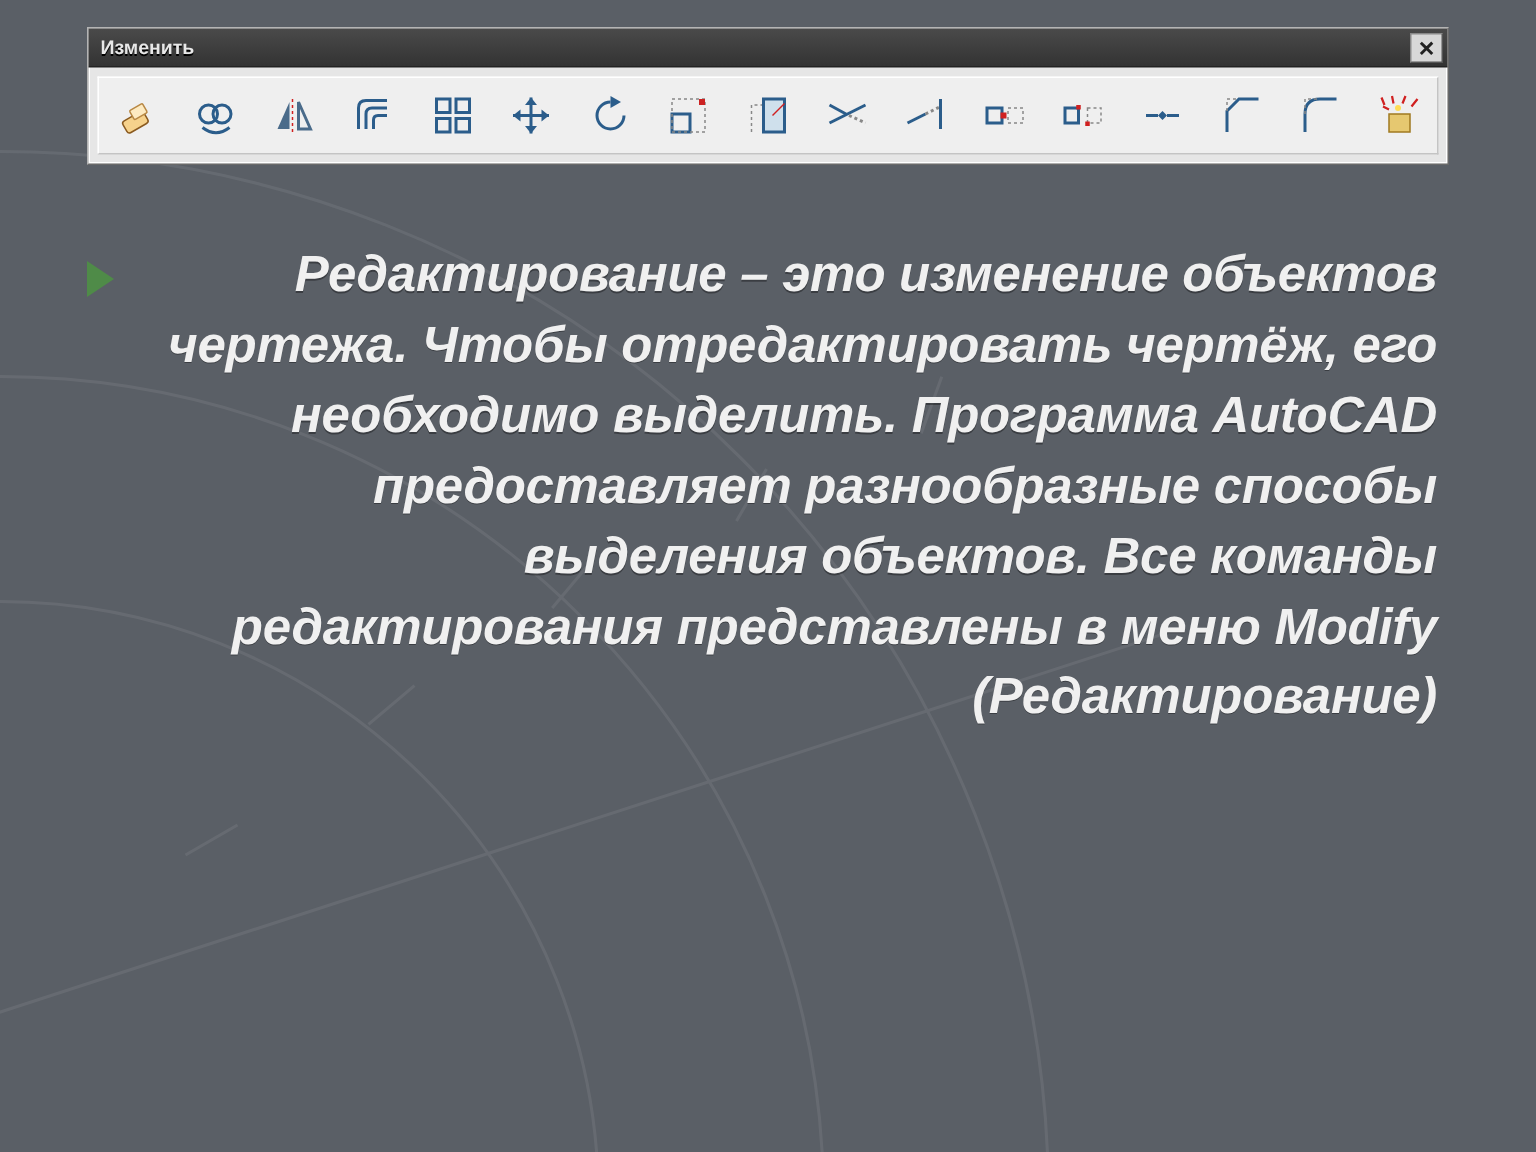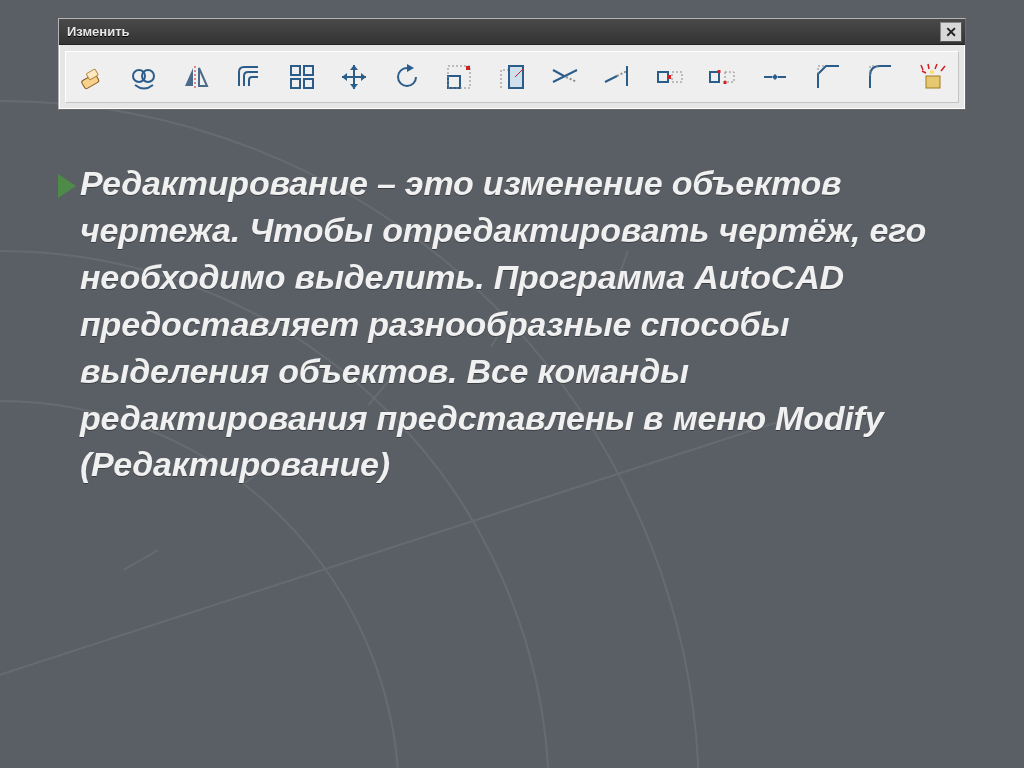--- a/index.html
+++ b/index.html
@@ -69,21 +69,21 @@
     display: flex; align-items: center; gap: 22px;
   }
   .tool { width: 34px; height: 34px; display:flex; align-items:center; justify-content:center; cursor:pointer; position:relative; }
   .tool svg { display:block; }
 
   
   .content {
     position: absolute; left: 58px; top: 160px; width: 900px;
     color: #eeeeee;
   }
-  .bullet-row { display: flex; align-items: flex-start; gap: 4px; }
+  .bullet-row { display: flex; align-items: flex-start; gap: 16px; text-align: right; }
   .bullet {
     flex: 0 0 auto; margin-top: 14px;
     width: 0; height: 0;
     border-top: 12px solid transparent;
     border-bottom: 12px solid transparent;
     border-left: 18px solid #4f8b48;
   }
   .paragraph {
     font-size: 34px; line-height: 1.38; font-weight: bold; font-style: italic;
     color: #f0f0f0; text-shadow: 0 1px 0 rgba(0,0,0,.35);

